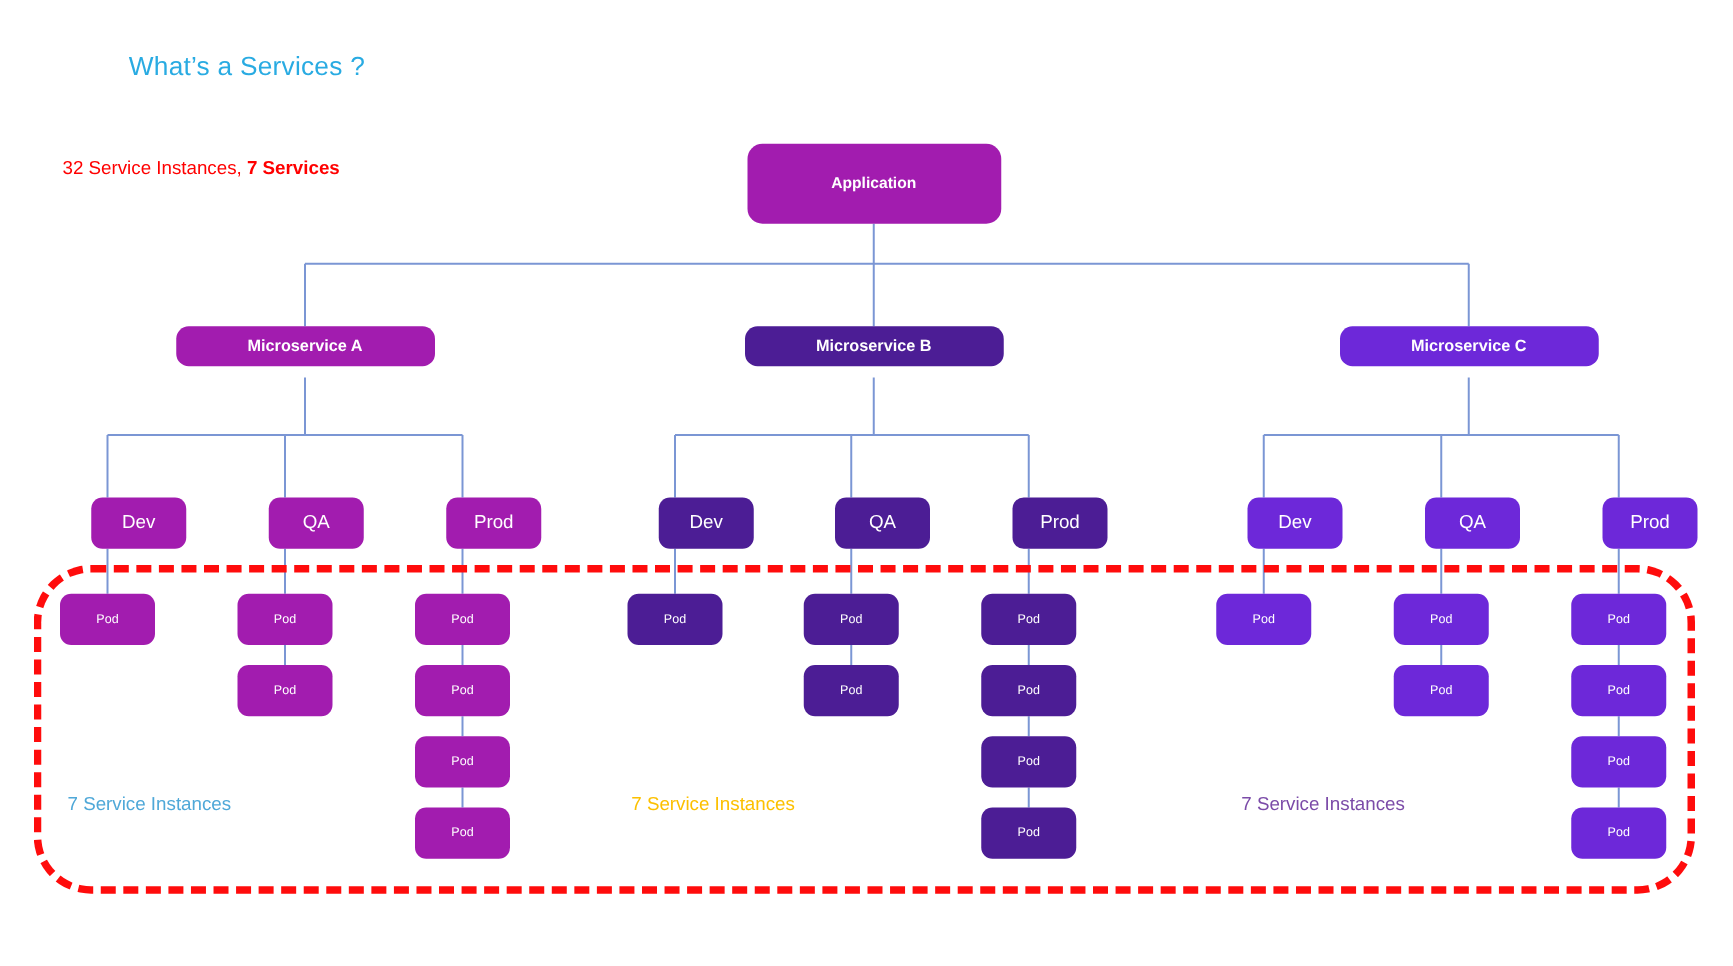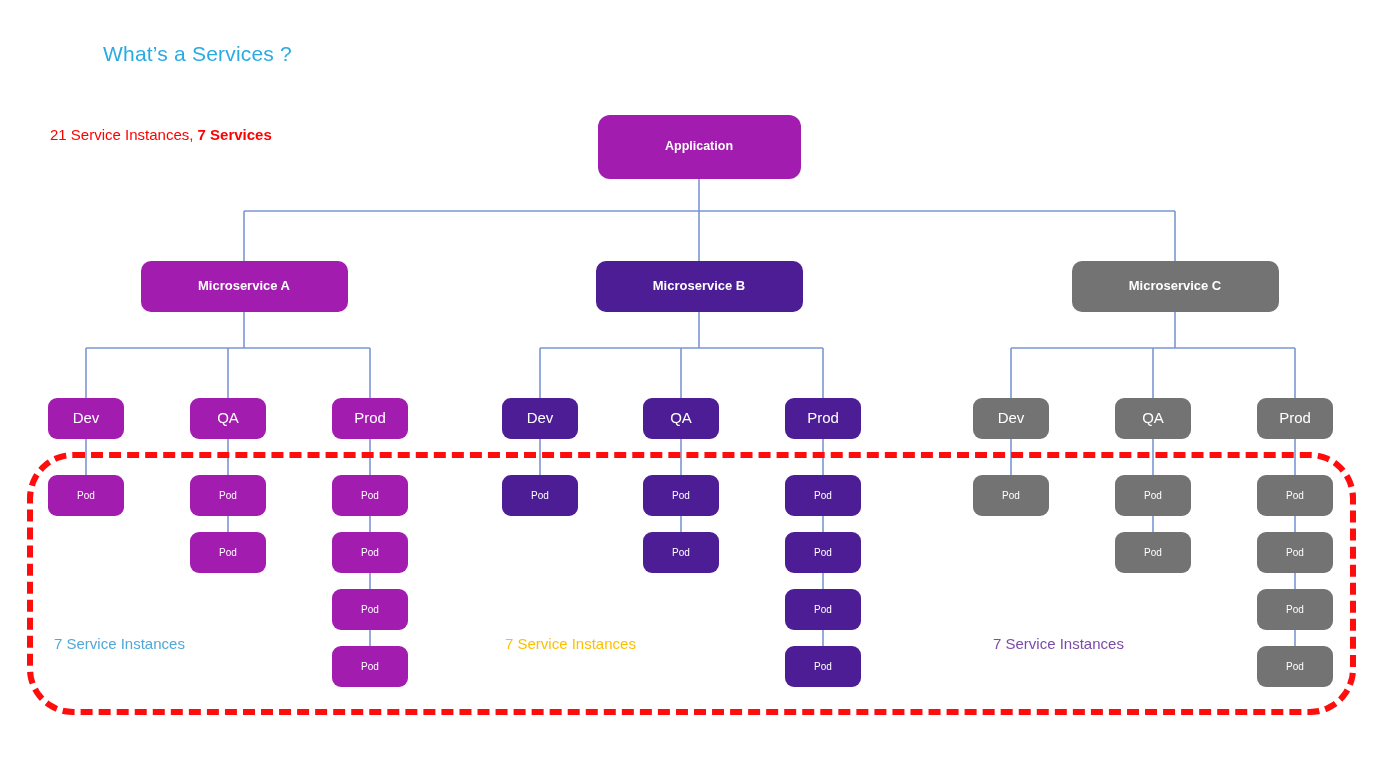--- a/index.html
+++ b/index.html
@@ -76,60 +76,61 @@
   }
   .node.app {
     width: 203px;
     height: 64px;
     border-radius: 12px;
     font-size: 12.5px;
     font-weight: bold;
   }
   .node.micro {
     width: 207px;
-    height: 51px;
+    height: 32px;
     border-radius: 10px;
     font-size: 13px;
     font-weight: bold;
   }
   .node.env {
     width: 76px;
     height: 41px;
     border-radius: 9px;
     font-size: 15px;
+    margin-left: 25px;
   }
   .node.pod {
     width: 76px;
     height: 41px;
     border-radius: 9px;
     font-size: 10px;
   }
 
   .c-blue   { background: #a21caf; }
   .c-amber  { background: #4c1d95; }
-  .c-purple { background: #737373; }
+  .c-purple { background: #6d28d9; }
 
   
   .instances {
     position: absolute;
     font-size: 15px;
     white-space: nowrap;
   }
   .t-blue   { color: #4FA8D8; }
   .t-amber  { color: #FCC000; }
   .t-purple { color: #7B4BA8; }
 </style>
 </head>
 <body>
 
 <div id="stage">
 
   <div class="title">What’s a Services ?</div>
 
-  <div class="summary"><span>21 Service Instances, </span><span class="bold">7 Services</span></div>
+  <div class="summary"><span>32 Service Instances, </span><span class="bold">7 Services</span></div>
 
   <svg id="wires" viewBox="0 0 1386 773" xmlns="http://www.w3.org/2000/svg">
       <line x1="699" y1="179" x2="699" y2="211" stroke="#7B96D4" stroke-width="1.6"></line>
       <line x1="244" y1="211" x2="1175" y2="211" stroke="#7B96D4" stroke-width="1.6"></line>
       <line x1="244" y1="211" x2="244" y2="261" stroke="#7B96D4" stroke-width="1.6"></line>
       <line x1="699" y1="211" x2="699" y2="261" stroke="#7B96D4" stroke-width="1.6"></line>
       <line x1="1175" y1="211" x2="1175" y2="261" stroke="#7B96D4" stroke-width="1.6"></line>
       <line x1="244" y1="302" x2="244" y2="348" stroke="#7B96D4" stroke-width="1.6"></line>
       <line x1="86" y1="348" x2="370" y2="348" stroke="#7B96D4" stroke-width="1.6"></line>
       <line x1="86" y1="348" x2="86" y2="398" stroke="#7B96D4" stroke-width="1.6"></line>

